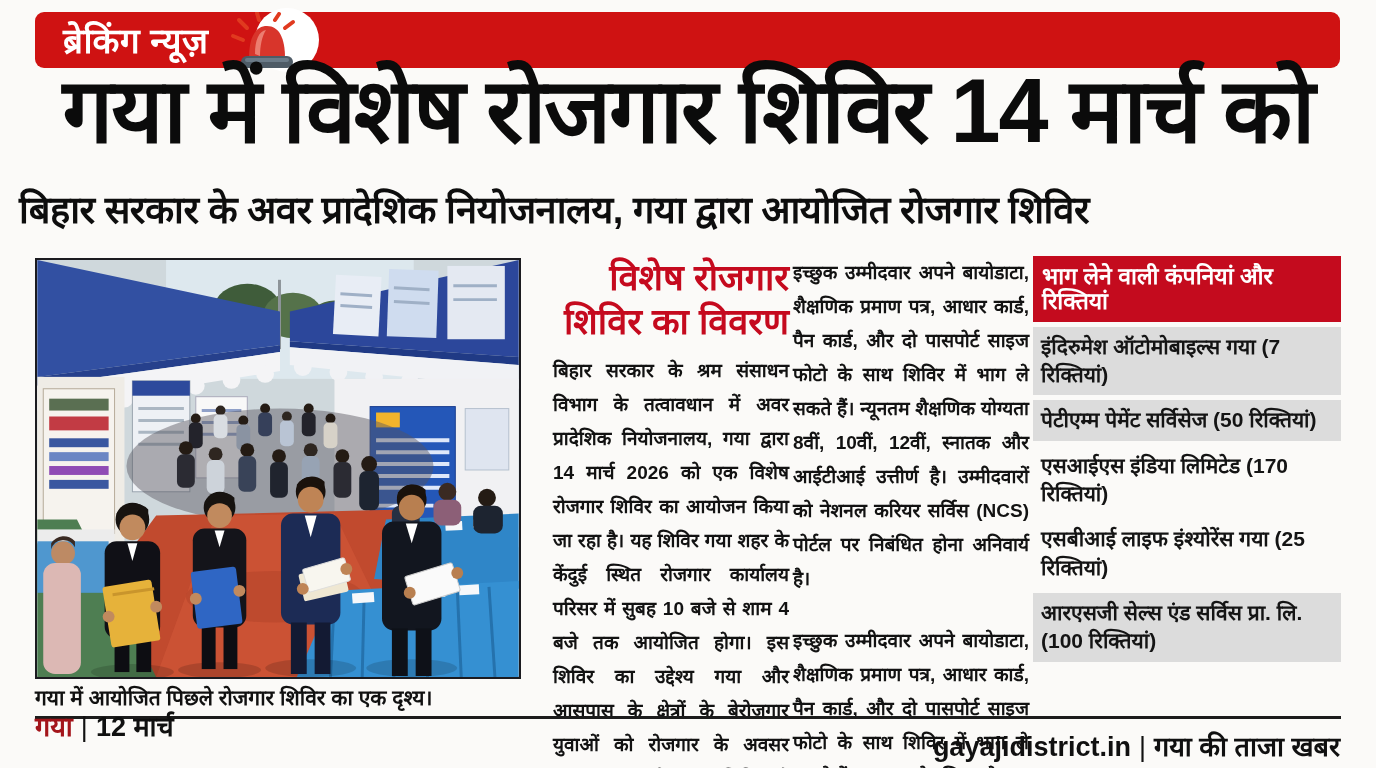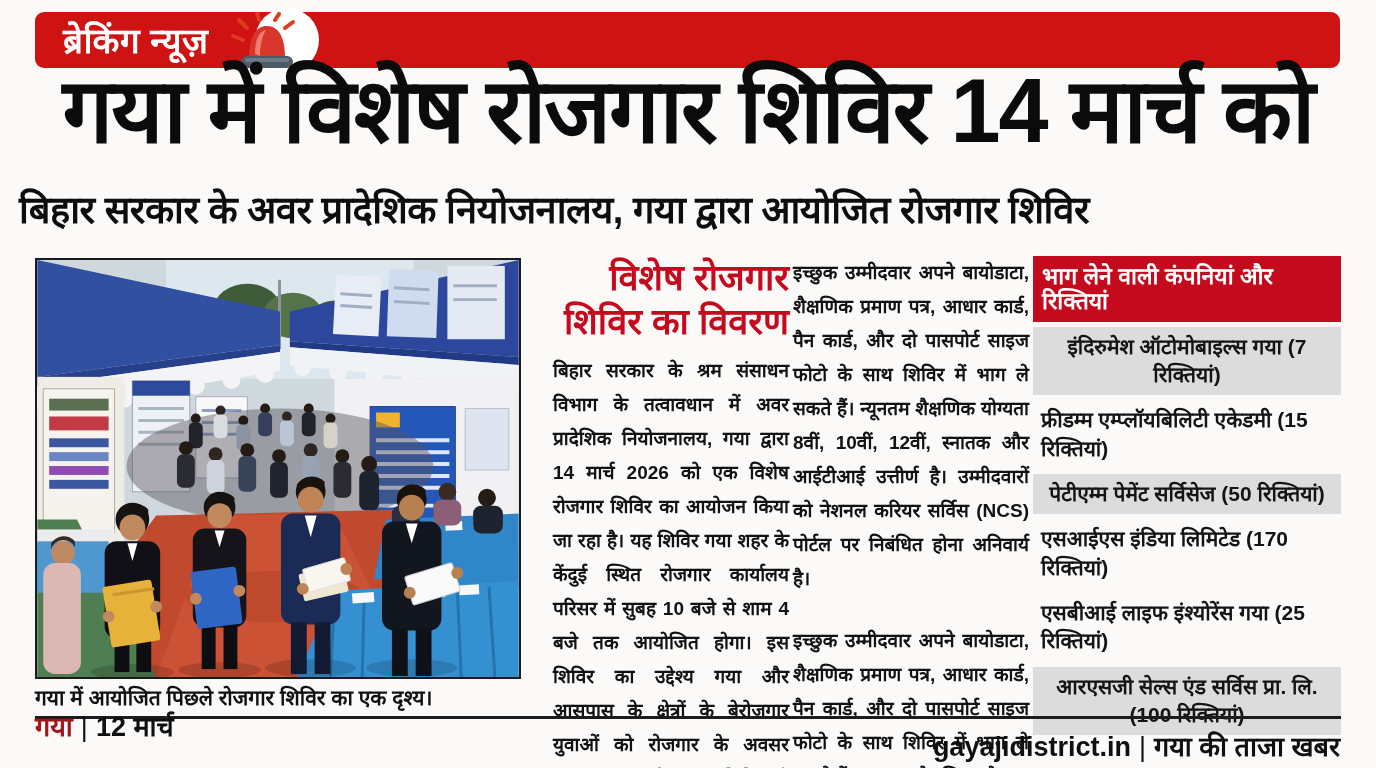--- a/index.html
+++ b/index.html
@@ -65,21 +65,21 @@
 
   
   .companies-header {
     background:#c40b1e; color:#fff; font-size:23px; font-weight:800;
     padding:8px 20px 7px 9px; line-height:1.1;
   }
   .company-row {
     font-size:21px; font-weight:700; padding:6px 8px; margin-top:5px;
     line-height:1.35; color:#141414;
   }
-  .company-row.gray { background:#dcdcdc;text-align:center; }
+  .company-row.gray { background:#dcdcdc; }
 
   
   .footer-rule {
     position:absolute; left:35px; top:716px; width:1306px; height:3px;
     background:#1c1c1c;
   }
   .footer-left {
     position:absolute; left:35px; top:707px; font-size:27px; font-weight:800;
   }
   .footer-right {
@@ -375,21 +375,20 @@
 </div>
 
 <div class="col col2">
   <div class="body-text">इच्छुक उम्मीदवार अपने बायोडाटा, शैक्षणिक प्रमाण पत्र, आधार कार्ड, पैन कार्ड, और दो पासपोर्ट साइज फोटो के साथ शिविर में भाग ले सकते हैं। न्यूनतम शैक्षणिक योग्यता 8वीं, 10वीं, 12वीं, स्नातक और आईटीआई उत्तीर्ण है। उम्मीदवारों को नेशनल करियर सर्विस (NCS) पोर्टल पर निबंधित होना अनिवार्य है।</div>
   <div class="body-text">इच्छुक उम्मीदवार अपने बायोडाटा, शैक्षणिक प्रमाण पत्र, आधार कार्ड, पैन कार्ड, और दो पासपोर्ट साइज फोटो के साथ शिविर में भाग ले सकते हैं। न्यूनतम शैक्षणिक योग्यता 8वीं, 10वीं, 12वीं, स्नातक और आईटीआई उत्तीर्ण है। उम्मी-दवारों को नेशनल करियर सर्विस (NCS) पोर्टल पर निबंधित होना अनिवार्य है।</div>
 </div>
 
 <div class="col col3">
   <div class="companies-header">भाग लेने वाली कंपनियां और रिक्तियां</div>
   <div class="company-row gray">इंदिरुमेश ऑटोमोबाइल्स गया (7 रिक्तियां)</div>
-  <div class="company-row">फ्रीडम्म एम्प्लॉयबिलिटी एकेडमी (15 रिक्तियां)</div>
   <div class="company-row gray">पेटीएम्म पेमेंट सर्विसेज (50 रिक्तियां)</div>
   <div class="company-row">एसआईएस इंडिया लिमिटेड (170 रिक्तियां)</div>
   <div class="company-row">एसबीआई लाइफ इंश्योरेंस गया (25 रिक्तियां)</div>
   <div class="company-row gray">आरएसजी सेल्स एंड सर्विस प्रा. लि. (100 रिक्तियां)</div>
 
 </div>
 
 <div class="footer-rule"></div>
 <div class="footer-left">
   <span class="footer-city">गया</span><span class="footer-sep">|</span><span>12 मार्च</span>

